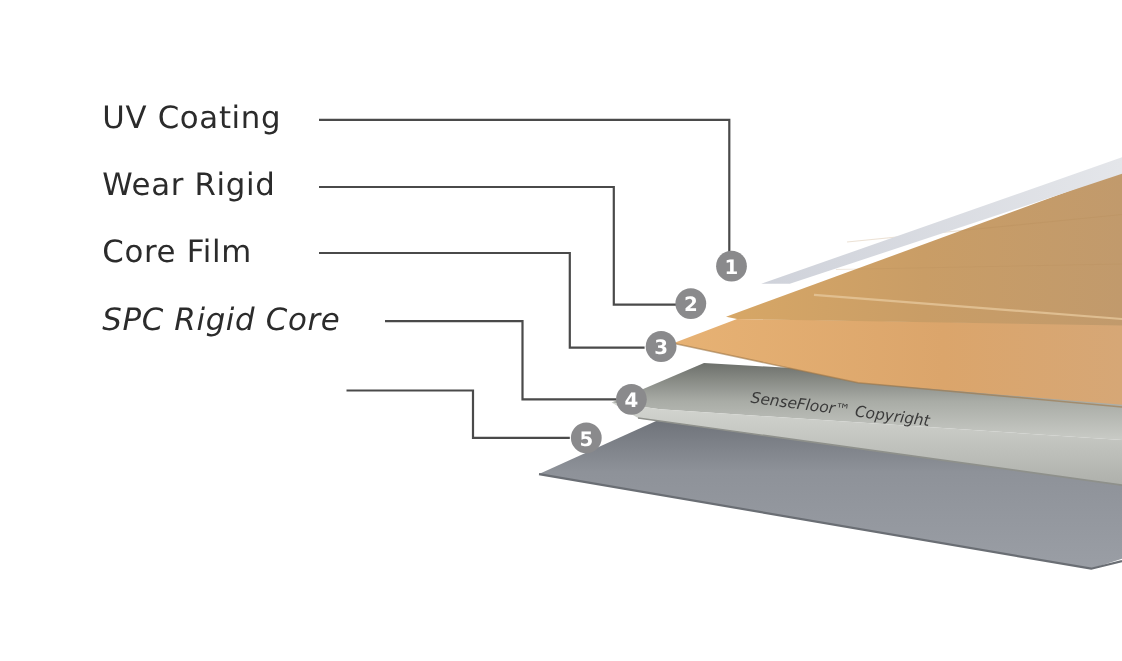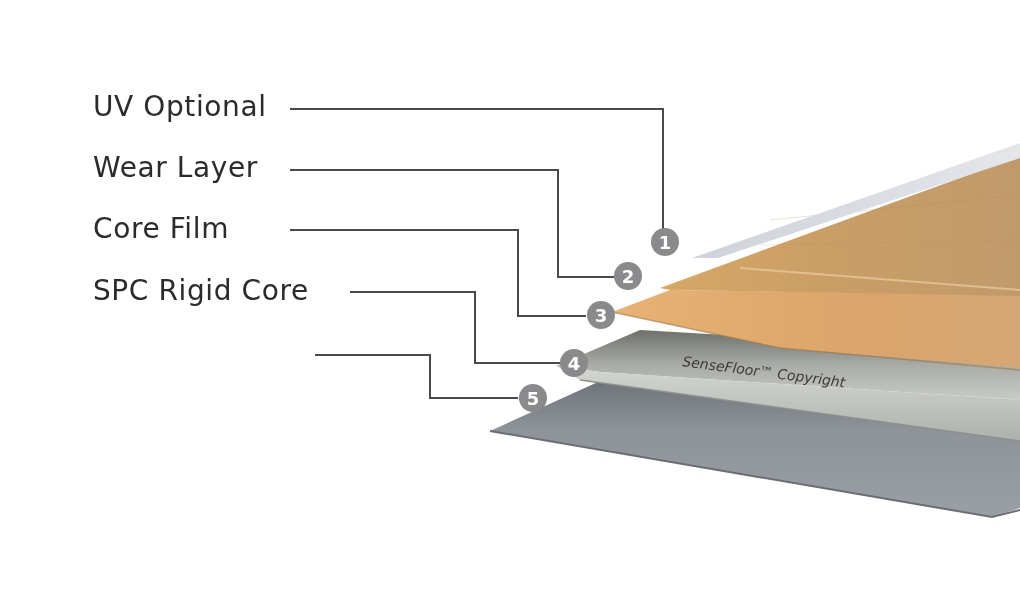--- a/index.html
+++ b/index.html
@@ -34,21 +34,21 @@
       line-height: 34px;
       font-weight: 400;
     }
     .label .sub {
       display: block;
       padding-left: 9px;
     }
     .lbl-1 { top: 90px; }
     .lbl-2 { top: 151px; }
     .lbl-3 { top: 212px; }
-    .lbl-4 { top: 274px; }
+    .lbl-4 { top: 274px; font-style: italic; }
     .lbl-5 { top: 336px; }
     .badge-num {
       font-family: "DejaVu Sans", sans-serif;
       font-weight: bold;
       font-size: 18px;
       fill: #ffffff;
     }
     .stamp {
       font-family: "DejaVu Sans", sans-serif;
       font-style: italic;
@@ -145,24 +145,24 @@
       <circle cx="574" cy="363" r="14" fill="#8a8a8c"></circle>
       <text class="badge-num" x="574" y="370" text-anchor="middle">4</text>
     </g>
     <g>
       <circle cx="533" cy="398" r="14" fill="#8a8a8c"></circle>
       <text class="badge-num" x="533" y="405" text-anchor="middle">5</text>
     </g>
   </svg>
 
   <div class="label lbl-1">
-    <span>UV Optional</span>
+    <span>UV Coating</span>
   </div>
   <div class="label lbl-2">
-    <span>Wear Layer</span>
+    <span>Wear Rigid</span>
   </div>
   <div class="label lbl-3">
     <span>Core Film</span>
   </div>
   <div class="label lbl-4">
     <span>SPC Rigid Core</span>
   </div>
 </div>
 
 </body></html>

